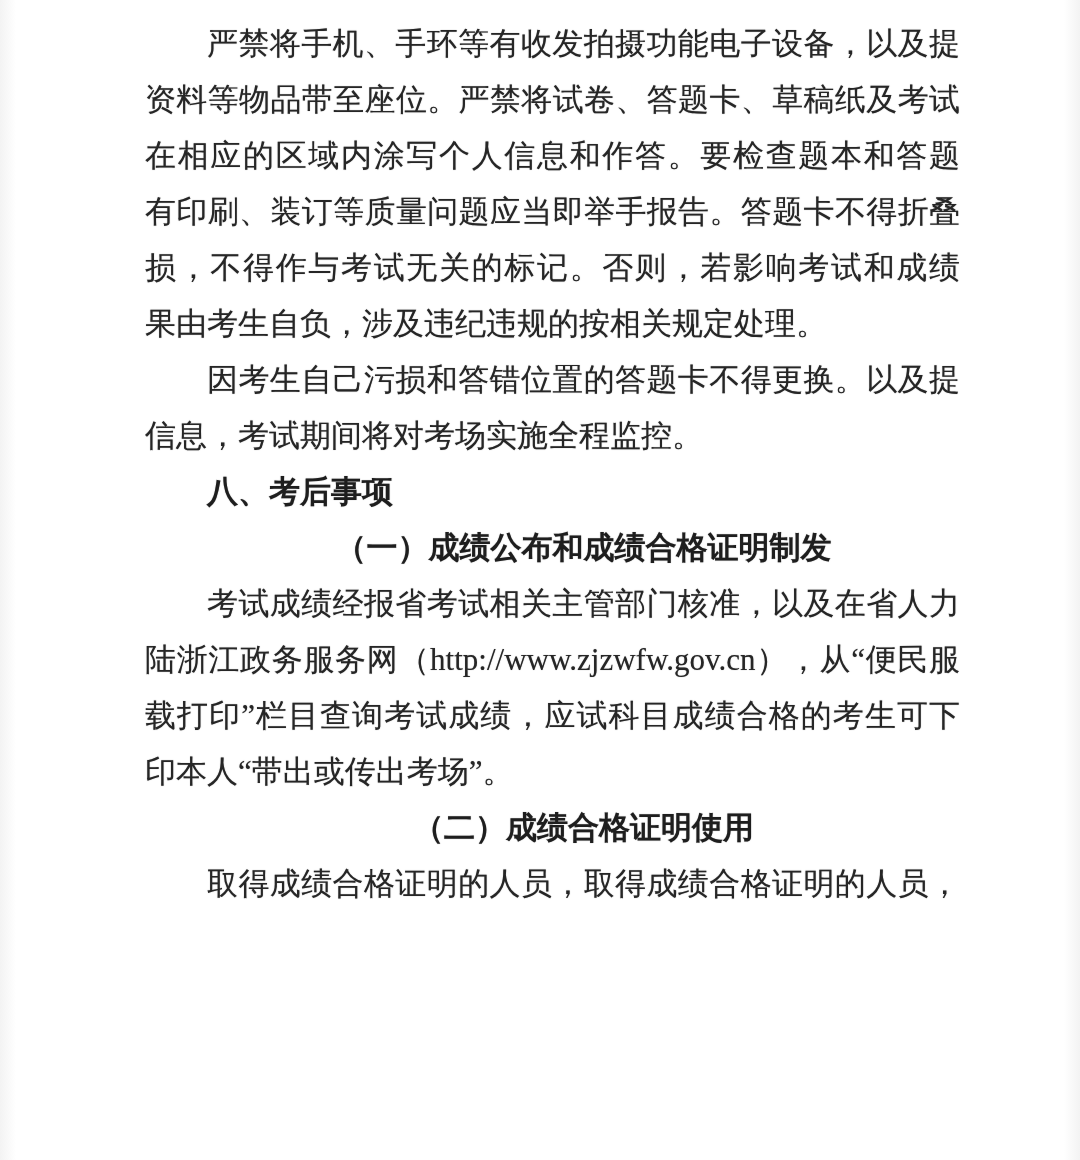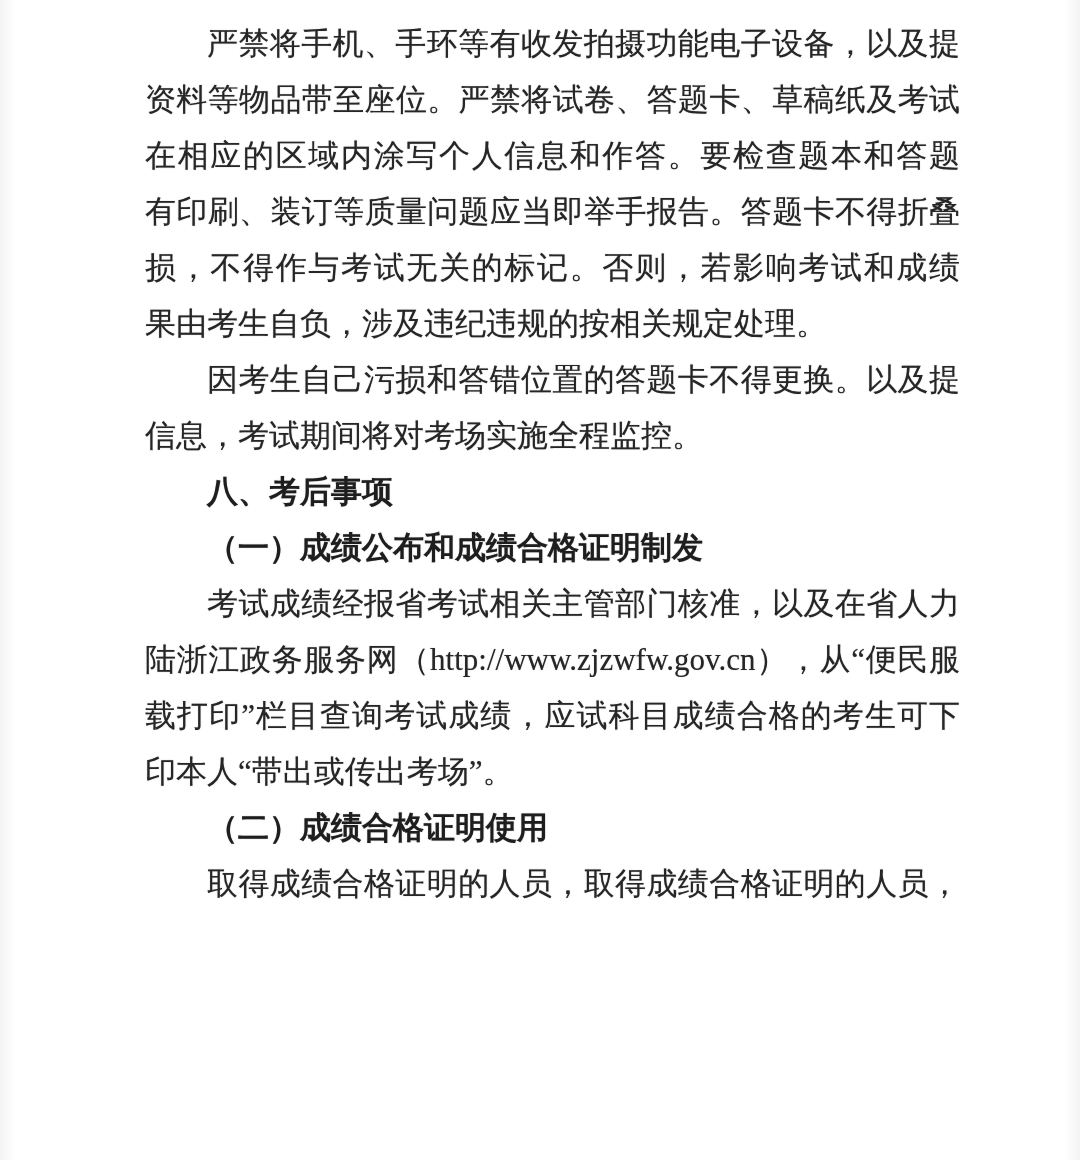--- a/index.html
+++ b/index.html
@@ -40,20 +40,21 @@
     text-indent: 2em;
     height: 56px;
     color: #1e1e1e;
   }
   .heading-sub {
     font-family: "Liberation Serif", "DejaVu Serif", serif;
     font-weight: 700;
     text-indent: 2em;
     height: 56px;
     color: #1e1e1e;
+    text-align: center;
   }
 </style>
 </head>
 <body>
 
 <div class="page">
 
   <div>
     <div class="line indent">严禁将手机、手环等有收发拍摄功能电子设备，以及提包、</div>
     <div class="line">资料等物品带至座位。严禁将试卷、答题卡、草稿纸及考试信息</div>

